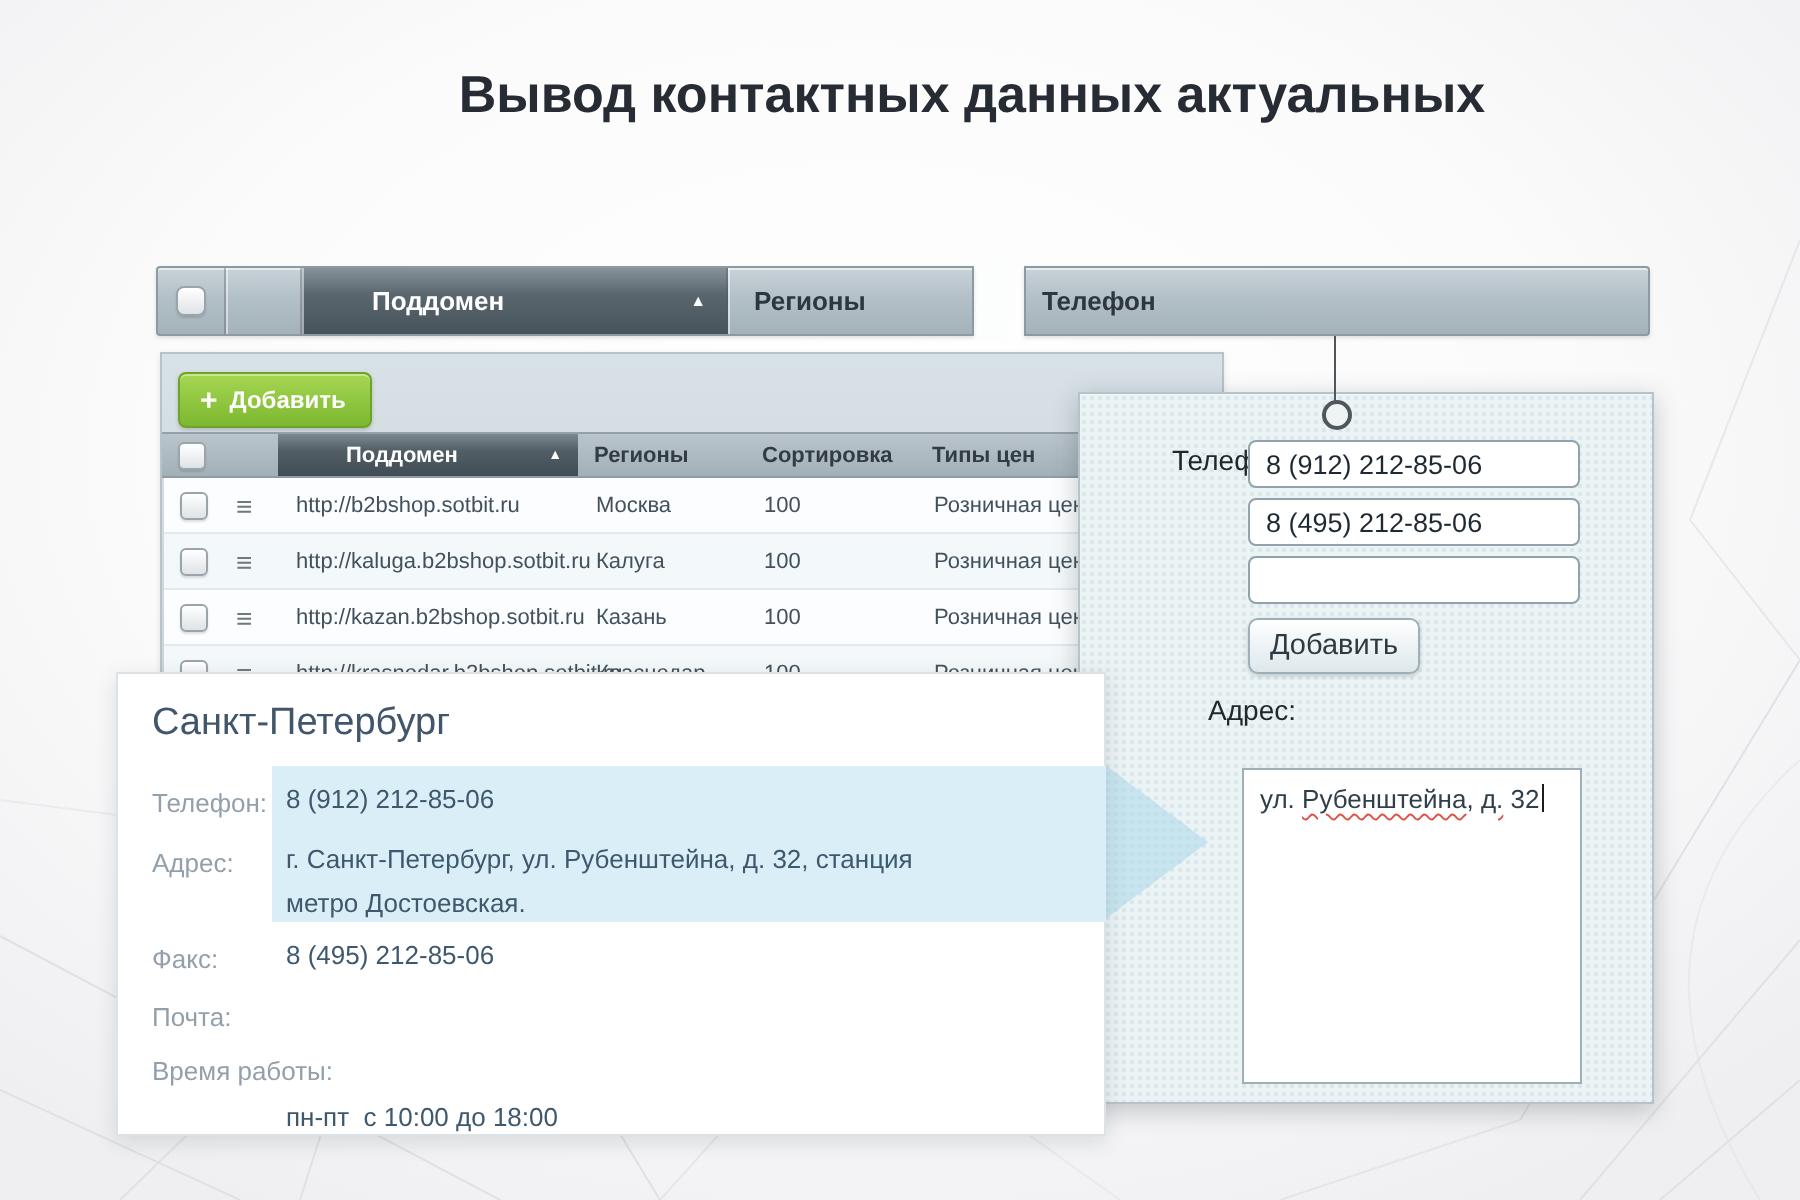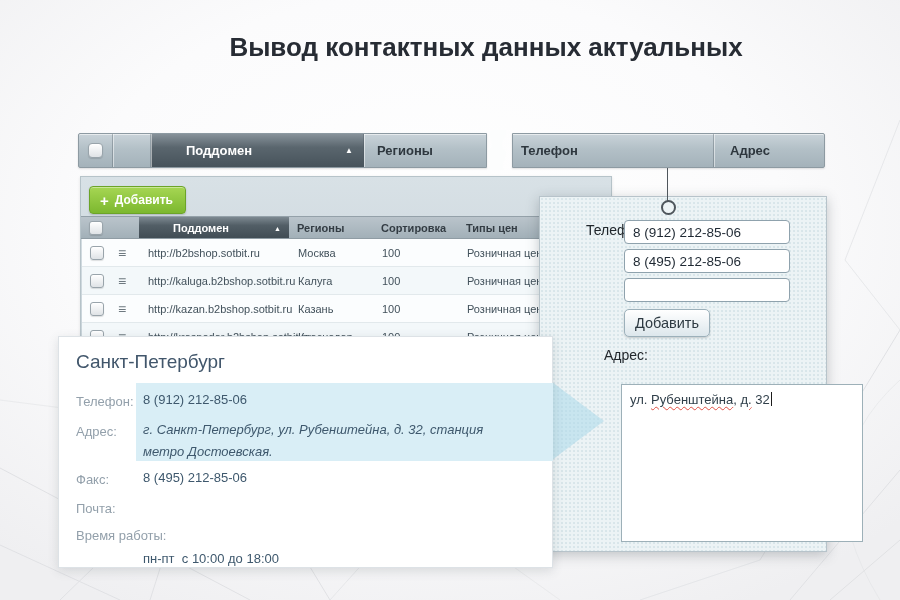--- a/index.html
+++ b/index.html
@@ -63,21 +63,21 @@
     background-color:#ecf3f5;
     background-image:radial-gradient(rgba(180,206,215,.35) 1px,transparent 1.2px);background-size:4px 4px;
     border:1px solid #b7c3ca;box-shadow:0 3px 12px rgba(50,60,70,.28);z-index:20;}
   .popup-label{position:absolute;left:18px;width:90px;text-align:right;font-size:14px;color:#21272c;}
   .phone-input{position:absolute;left:84px;width:166px;height:24px;box-sizing:border-box;
     border:1px solid #8fa2ad;border-radius:4px;background:#fff;font-family:inherit;
     font-size:13.5px;color:#1f2933;padding:0 8px;}
   .popup-add-btn{position:absolute;left:84px;top:112px;width:86px;height:28px;
     background:linear-gradient(#ffffff,#dde7ec);border:1px solid #9cb0ba;border-radius:5px;
     font-family:inherit;font-size:14.5px;color:#2e3a42;box-shadow:0 1px 2px rgba(0,0,0,.18);cursor:pointer;}
-  .address-box{position:absolute;left:81px;top:187px;width:242px;height:158px;box-sizing:border-box;
+  .address-box{position:absolute;left:81px;top:187px;width:170px;height:158px;box-sizing:border-box;
     background:#fff;border:1px solid #9db0b8;padding:7px 8px;font-size:13px;color:#303f4a;cursor:text;}
   .wavy{text-decoration:underline;text-decoration-style:wavy;text-decoration-color:#e04f44;
     text-decoration-thickness:1px;text-underline-offset:2px;}
   .caret{display:inline-block;width:1px;height:14px;background:#1c1c1c;vertical-align:-2px;margin-left:1px;}
 
   
   .card{position:absolute;left:58px;top:336px;width:495px;height:232px;box-sizing:border-box;
     background:#fff;border:1px solid #dde2e6;box-shadow:0 3px 10px rgba(70,80,90,.16);z-index:30;}
   .card-title{position:absolute;left:17px;top:14px;font-size:19px;color:#41566b;}
   .card-hl{position:absolute;left:77px;top:46px;width:417px;height:78px;background:#d9eef6;}
@@ -123,23 +123,20 @@
     <span class="sort-tri">▲</span>
   </div>
   <div class="tb-cell tb-divider" style="left:285px;width:124px;padding-left:12px;">
     <span>Регионы</span>
   </div>
 </div>
 <div class="topbar-seg seg-right">
   <div class="tb-cell" style="left:0;width:201px;padding-left:8px;">
     <span>Телефон</span>
   </div>
-  <div class="tb-cell tb-divider" style="left:201px;width:112px;padding-left:15px;">
-    <span>Адрес</span>
-  </div>
 </div>
 <svg class="tear" width="38" height="40" viewBox="0 0 38 40">
   <path d="M13,0 C6,7 17,12 11,19 C5,26 15,31 9,40 L25,40 C21,31 31,26 25,19 C19,12 29,7 27,0 Z" fill="#fcfdfd"></path>
 </svg>
 
 <div class="connector-line"></div>
 <div class="connector-circle"></div>
 
 <div class="grid-panel">
   <div class="add-btn">
@@ -209,21 +206,21 @@
 </div>
 
 <div class="card">
   <div class="card-hl"></div>
   <div class="card-title">Санкт-Петербург</div>
 
   <div class="cr-label" style="top:57px;">Телефон:</div>
   <div class="cr-value" style="top:52px;">8 (912) 212-85-06</div>
 
   <div class="cr-label" style="top:87px;">Адрес:</div>
-  <div class="cr-value" style="top:82px;font-style:italic;">г. Санкт-Петербург, ул. Рубенштейна, д. 32, станция метро Достоевская.</div>
+  <div class="cr-value" style="top:82px;">г. Санкт-Петербург, ул. Рубенштейна, д. 32, станция метро Достоевская.</div>
 
   <div class="cr-label" style="top:135px;">Факс:</div>
   <div class="cr-value" style="top:130px;">8 (495) 212-85-06</div>
 
   <div class="cr-label" style="top:164px;">Почта:</div>
 
   <div class="cr-label" style="top:191px;">Время работы:</div>
 
   <div class="cr-value" style="top:211px;">пн-пт  с 10:00 до 18:00</div>
 </div>

